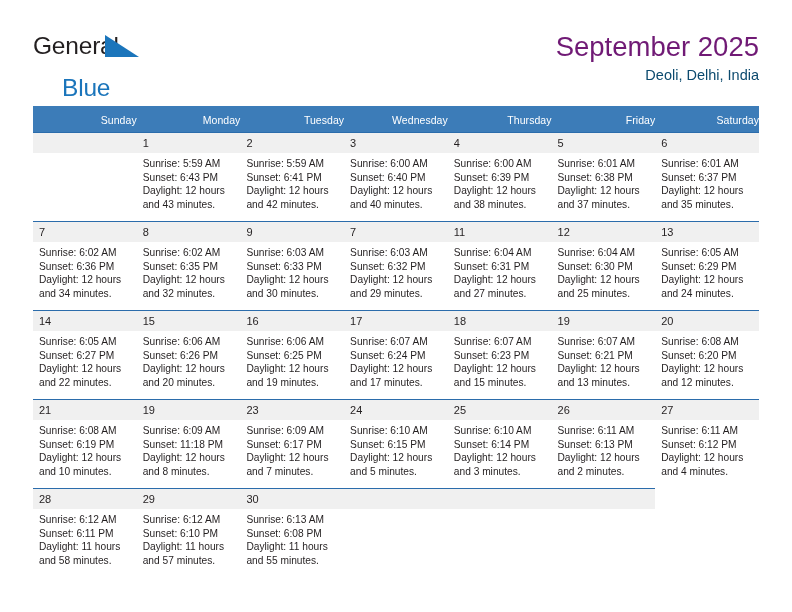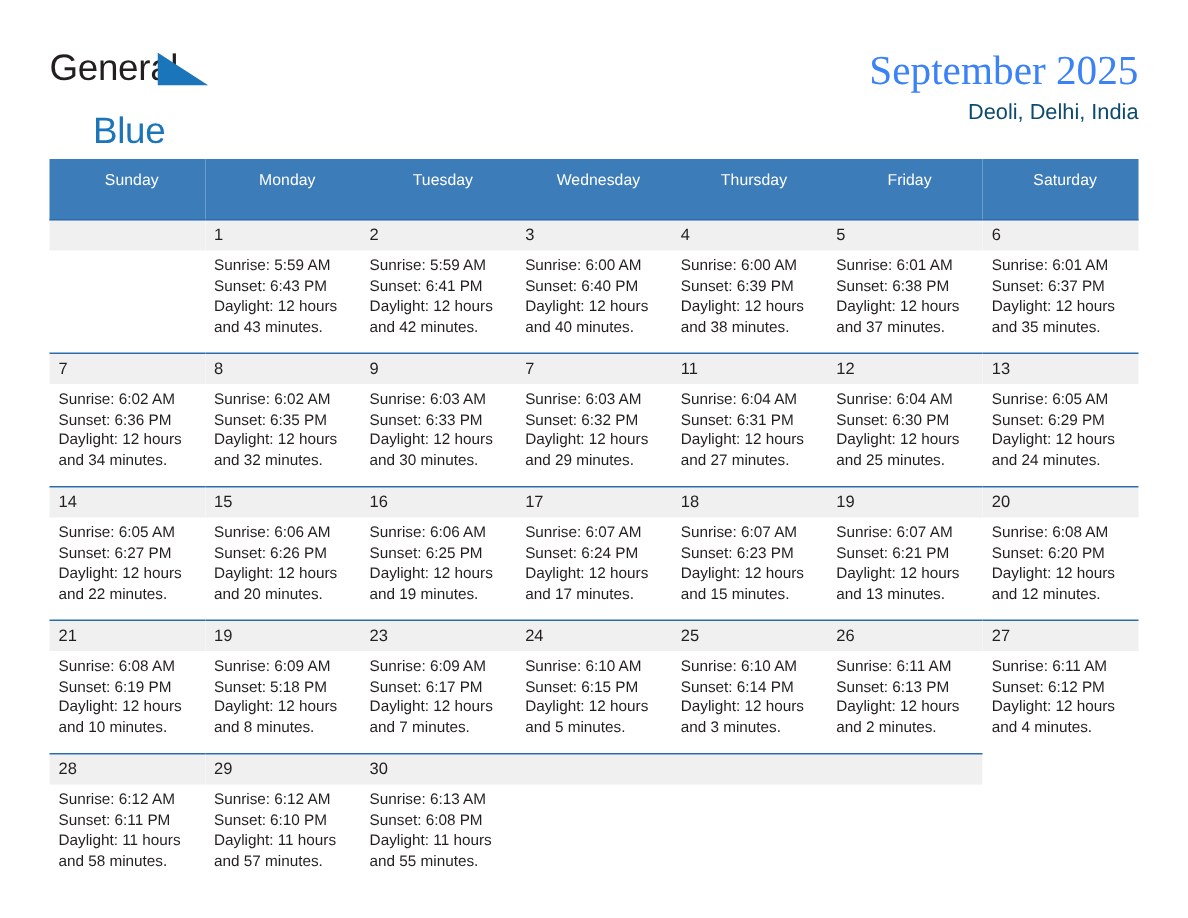--- a/index.html
+++ b/index.html
@@ -68,24 +68,23 @@
 
   .title-wrap {
     position: absolute;
     right: 0;
     top: 0;
     text-align: right;
   }
   .cal-title {
     font-size: 27.5px;
     line-height: 34px;
-    color: #3b82f6;
+    color: #701a75;
     font-weight: normal;
     white-space: nowrap;
-    font-family: Liberation Serif, serif;
   }
   .cal-subtitle {
     font-size: 14.5px;
     line-height: 20px;
     color: #0c4a6e;
     white-space: nowrap;
     margin-top: 1px;
   }
 
   
@@ -98,22 +97,22 @@
   table.cal {
     width: 726px;
     border-collapse: collapse;
     table-layout: fixed;
   }
   table.cal th {
     background: #3c7cb8;
     color: #ffffff;
     font-size: 10.5px;
     font-weight: normal;
-    text-align: center;
-    padding: 5px 0 17px 6px;
+    text-align: right;
+    padding: 5px 0 3px 6px;
     height: 18px;
     vertical-align: middle;
     letter-spacing: 0.05px;
   }
   td.daycell {
     vertical-align: top;
     padding: 0;
     height: 88px;
     background: #ffffff;
   }
@@ -386,21 +385,21 @@
                 <div>Sunrise: 6:08 AM</div>
                 <div>Sunset: 6:19 PM</div>
                 <div>Daylight: 12 hours</div>
                 <div>and 10 minutes.</div>
               </div>
             </td>
             <td class="daycell filled">
               <div class="daynum">19</div>
               <div class="dayinfo">
                 <div>Sunrise: 6:09 AM</div>
-                <div>Sunset: 5:18 PM</div>
+                <div>Sunset: 11:18 PM</div>
                 <div>Daylight: 12 hours</div>
                 <div>and 8 minutes.</div>
               </div>
             </td>
             <td class="daycell filled">
               <div class="daynum">23</div>
               <div class="dayinfo">
                 <div>Sunrise: 6:09 AM</div>
                 <div>Sunset: 6:17 PM</div>
                 <div>Daylight: 12 hours</div>

